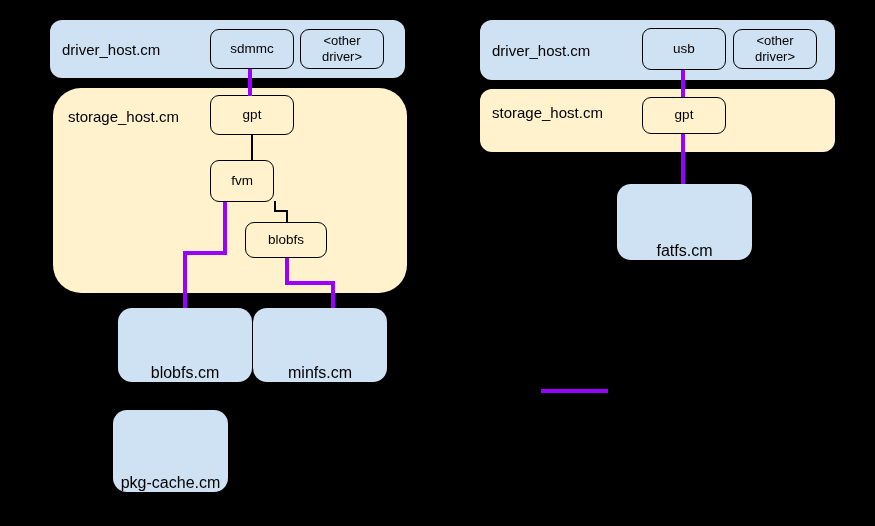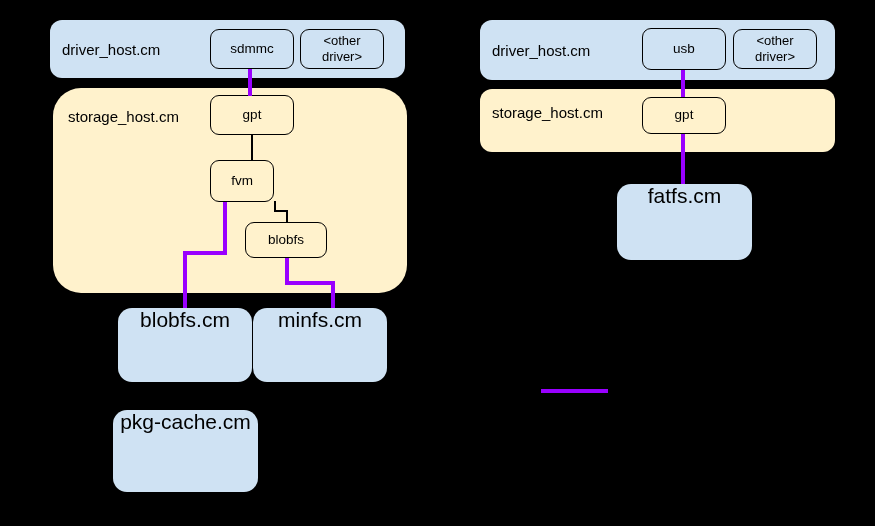--- a/index.html
+++ b/index.html
@@ -19,22 +19,22 @@
   .node{
     position:absolute;box-sizing:border-box;
     border:1.5px solid var(--node-border,#000);
     border-radius:9px;background:transparent;
     display:flex;align-items:center;justify-content:center;
     text-align:center;font-size:13.5px;line-height:1.2;
     color:var(--text,#000);padding:14px;
   }
   .comp{
     position:absolute;background:var(--host-blue,#cfe2f3);
-    border-radius:14px;display:flex;align-items:flex-start;justify-content:center;
-    font-size:21px;color:var(--text,#000);
+    border-radius:14px;display:flex;align-items:flex-end;justify-content:center;
+    font-size:16px;color:var(--text,#000);
   }
   .seg{position:absolute;}
   .seg.purple{background:var(--channel-purple,#9900ff);}
   .seg.black{background:var(--node-border,#000);}
 </style>
 </head>
 <body>
 
 <div class="canvas">
 
@@ -73,21 +73,21 @@
   <div class="seg purple" style="left:285px;top:258px;width:4px;height:27px;"></div>
   <div class="seg purple" style="left:285px;top:281px;width:50px;height:4px;"></div>
   <div class="seg purple" style="left:331px;top:281px;width:4px;height:28px;"></div>
 
   <div class="comp" style="left:118px;top:308px;width:134px;height:74px;">
     <span>blobfs.cm</span>
   </div>
   <div class="comp" style="left:253px;top:308px;width:134px;height:74px;">
     <span>minfs.cm</span>
   </div>
-  <div class="comp" style="left:113px;top:410px;width:145px;height:82px;">
+  <div class="comp" style="left:113px;top:410px;width:115px;height:82px;">
     <span>pkg-cache.cm</span>
   </div>
 
   <div class="host blue" style="left:480px;top:20px;width:355px;height:60px;border-radius:12px;">
     <span class="host-label" style="left:12px;top:22px;">driver_host.cm</span>
     <div class="node" style="left:162px;top:8px;width:84px;height:42px;">
       <span>usb</span>
     </div>
     <div class="node" style="left:253px;top:9px;width:84px;height:40px;font-size:13px;">
       <span>&lt;other driver&gt;</span>

